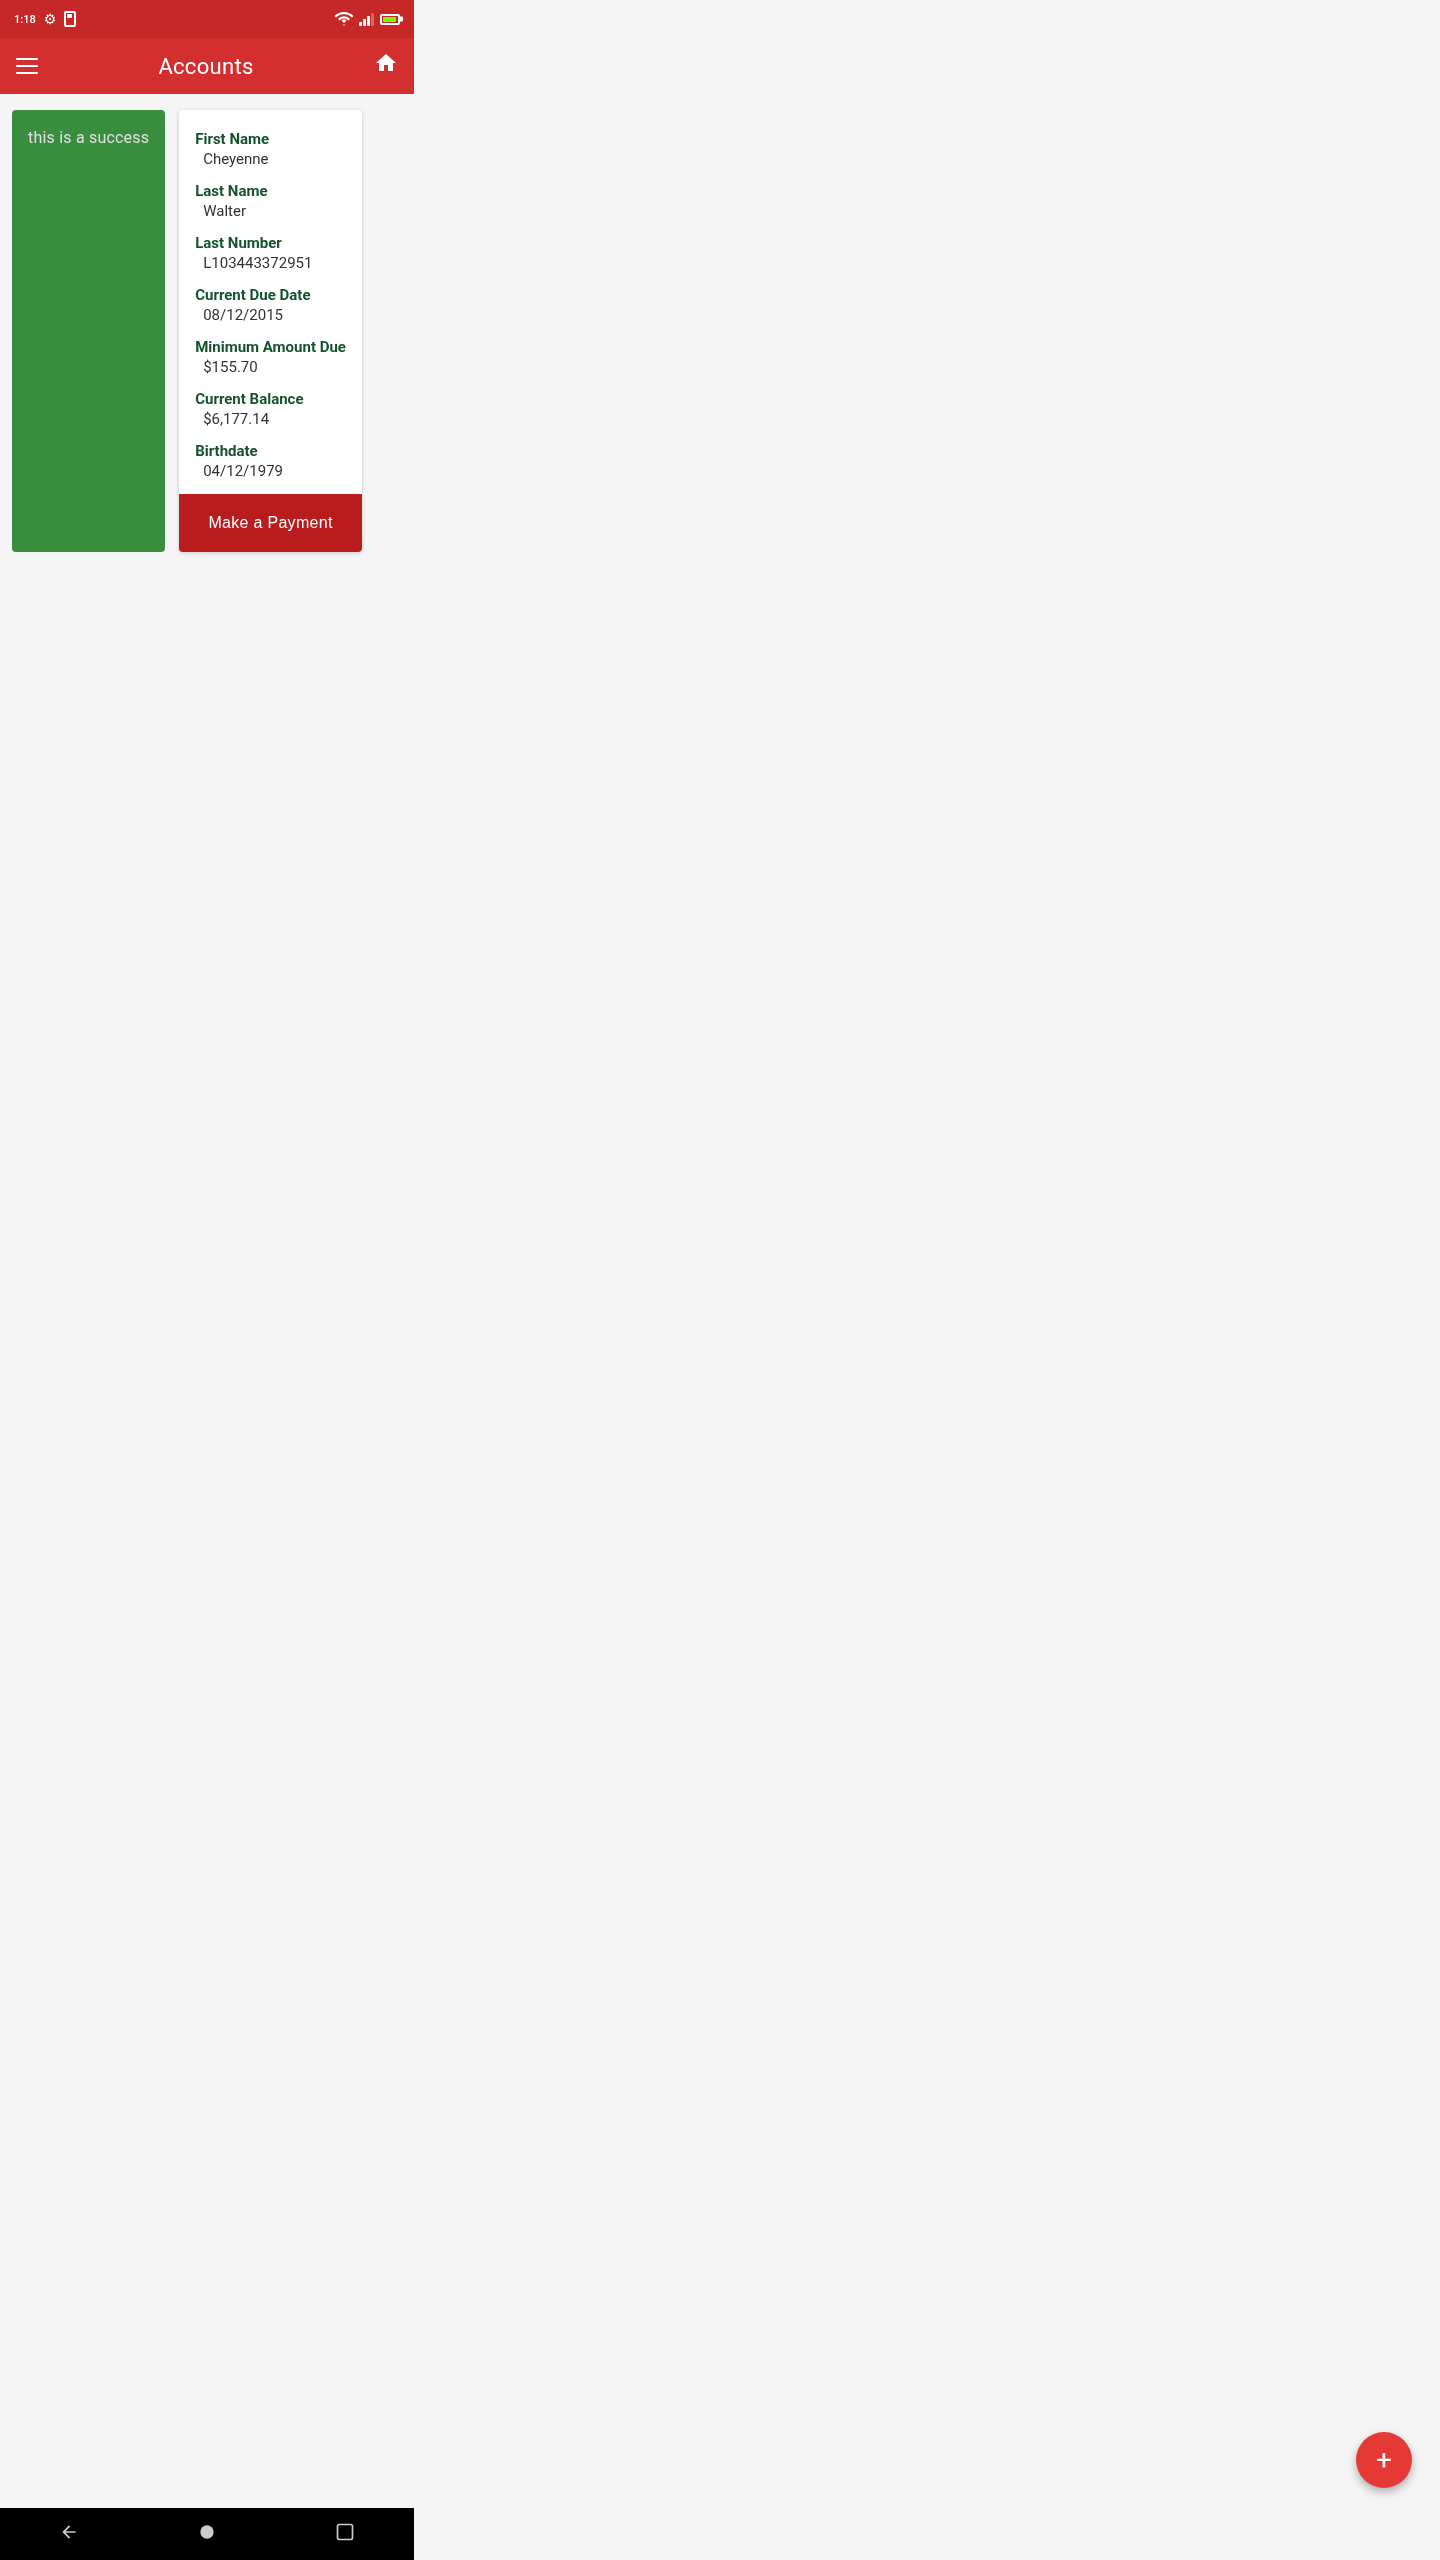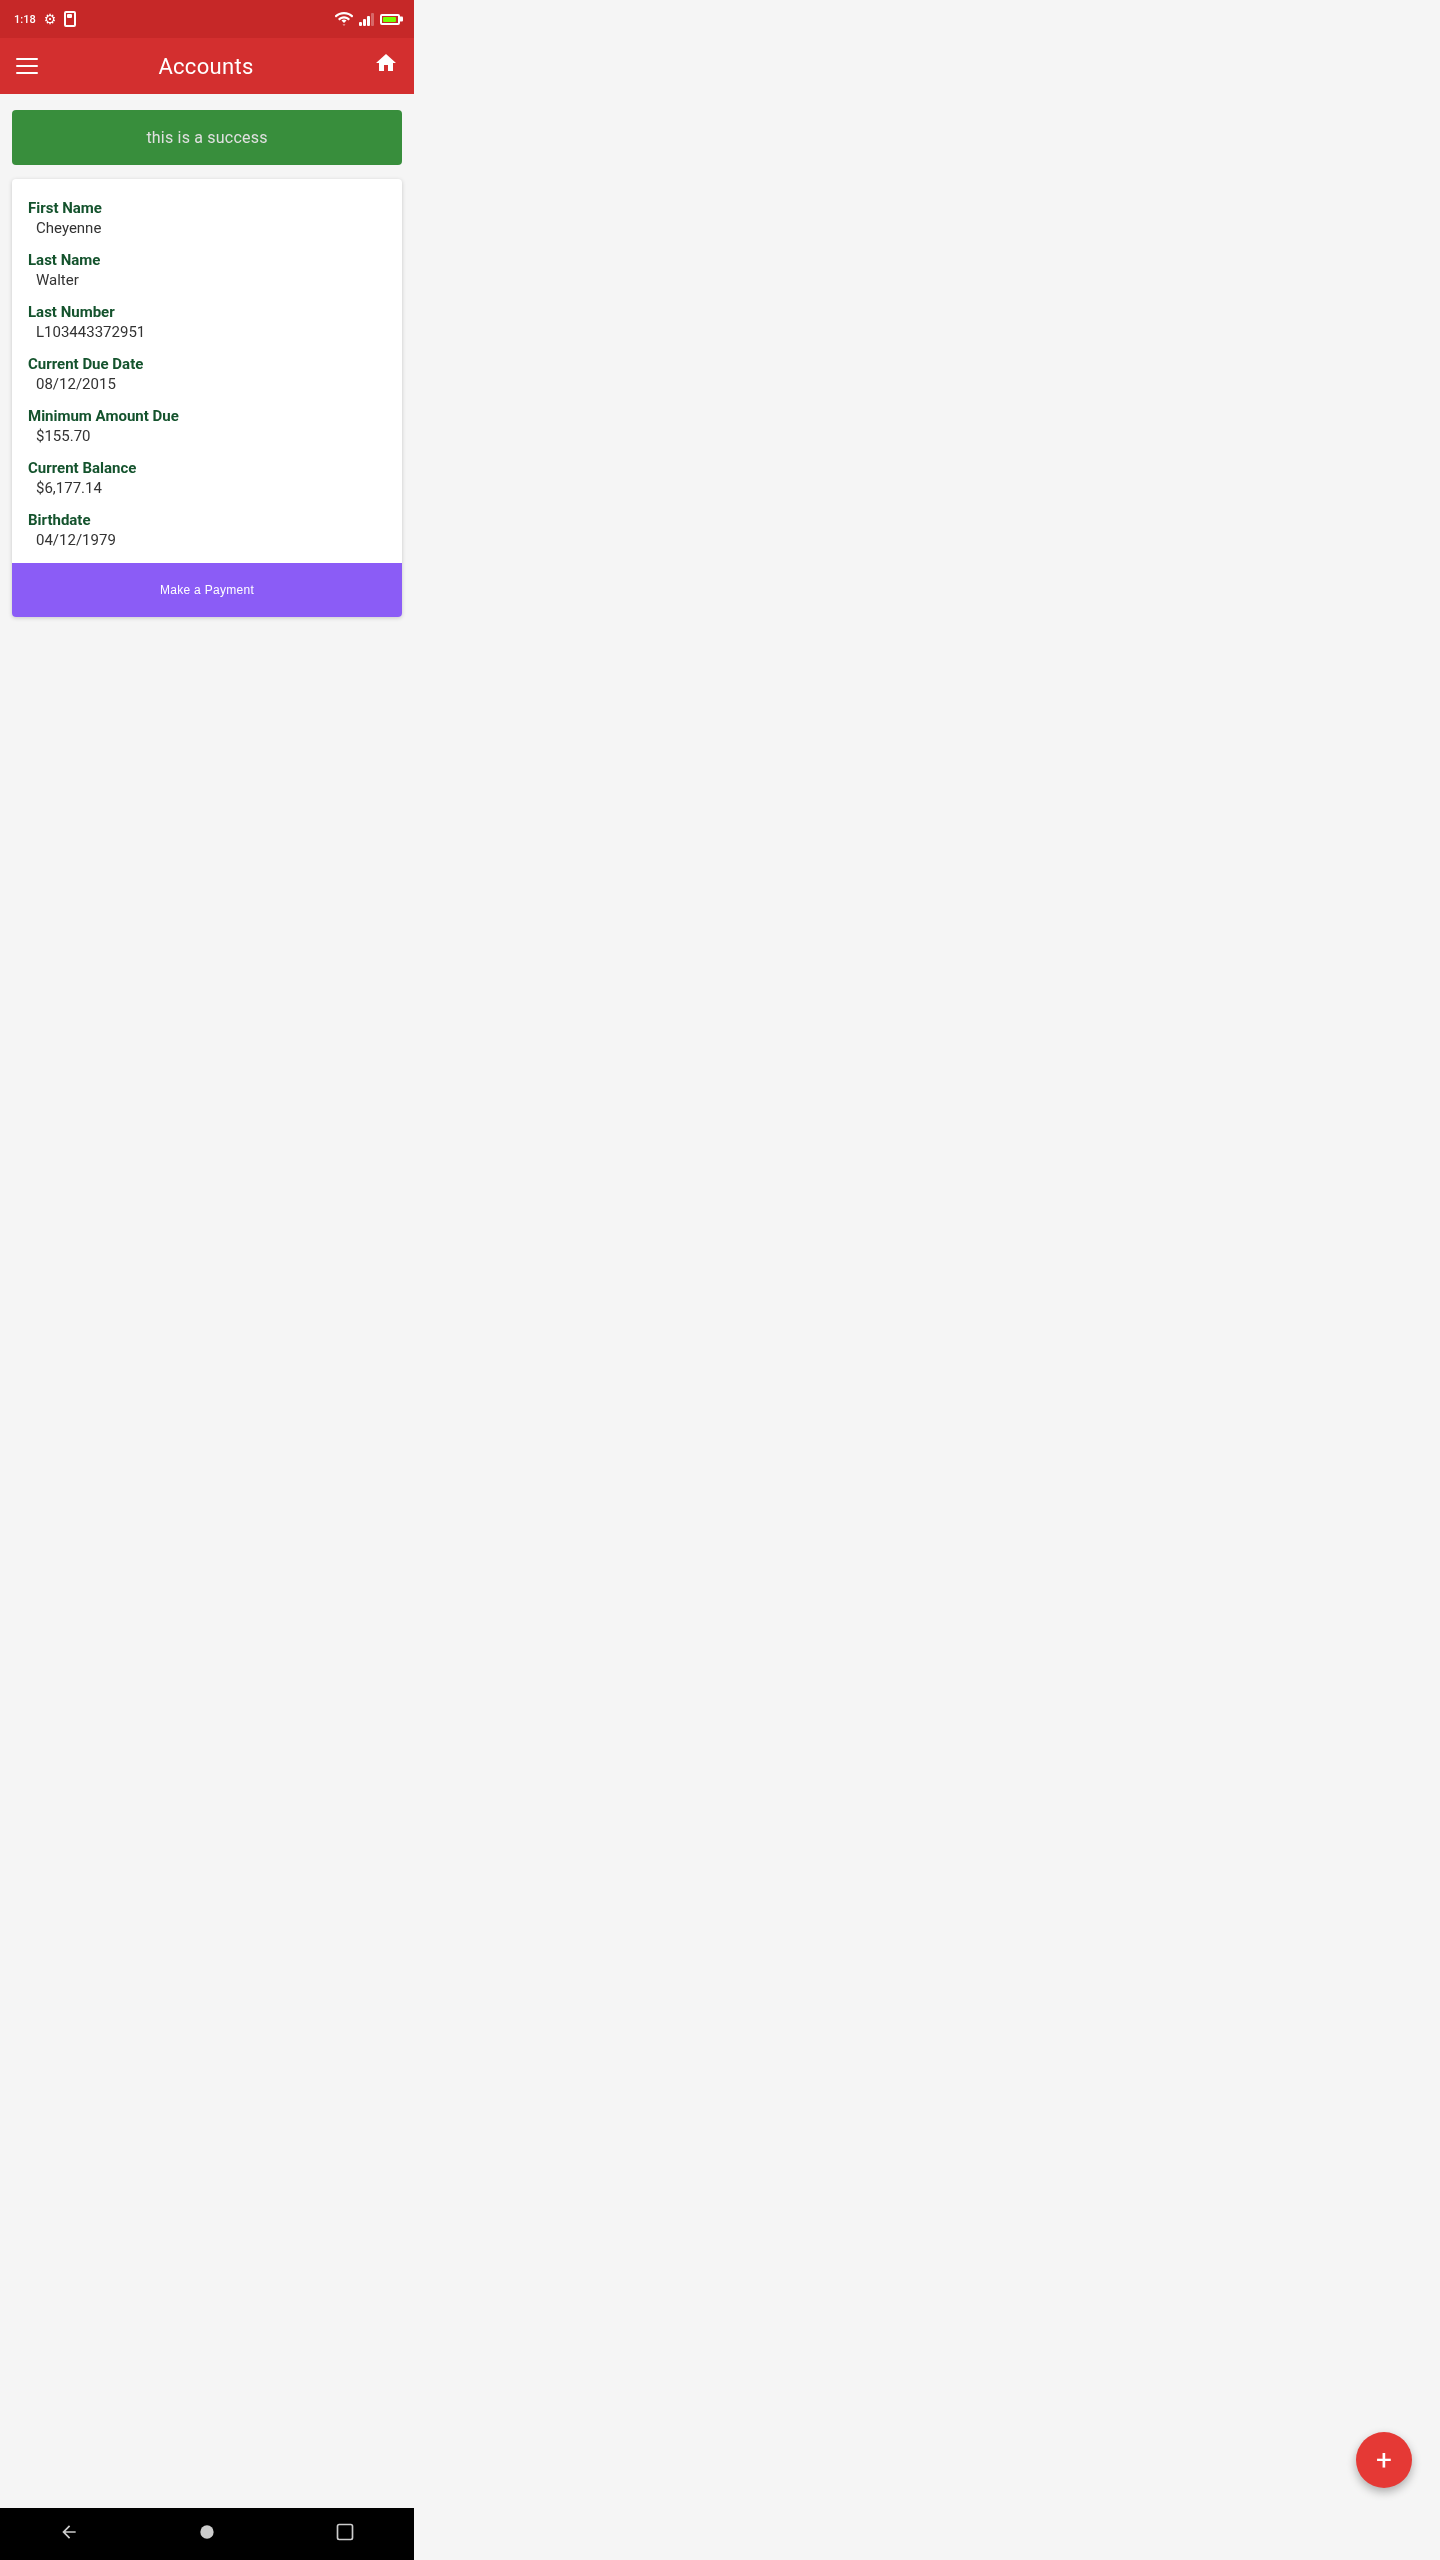--- a/index.html
+++ b/index.html
@@ -124,21 +124,20 @@
     .home-icon {
       font-size: 24px;
       color: white;
       cursor: pointer;
     }
 
     
     .content {
       padding: 16px 12px;
       display: flex;
-      flex-direction: column;
       gap: 14px;
     }
 
     
     .success-banner {
       background: #388e3c;
       color: #e0e0e0;
       text-align: center;
       padding: 18px 16px;
       border-radius: 4px;
@@ -165,25 +164,25 @@
       font-size: 15px;
       color: #333;
       margin-left: 8px;
       margin-bottom: 14px;
     }
 
     .make-payment-btn {
       display: block;
       width: calc(100% + 32px);
       margin-left: -16px;
-      background: #8b5cf6;
+      background: #b91c1c;
       color: white;
       border: none;
       padding: 20px 0;
-      font-size: 12px;
+      font-size: 16px;
       font-weight: 500;
       text-align: center;
       cursor: pointer;
       border-radius: 0 0 4px 4px;
       margin-top: 12px;
       letter-spacing: 0.3px;
     }
 
     
     .fab {

